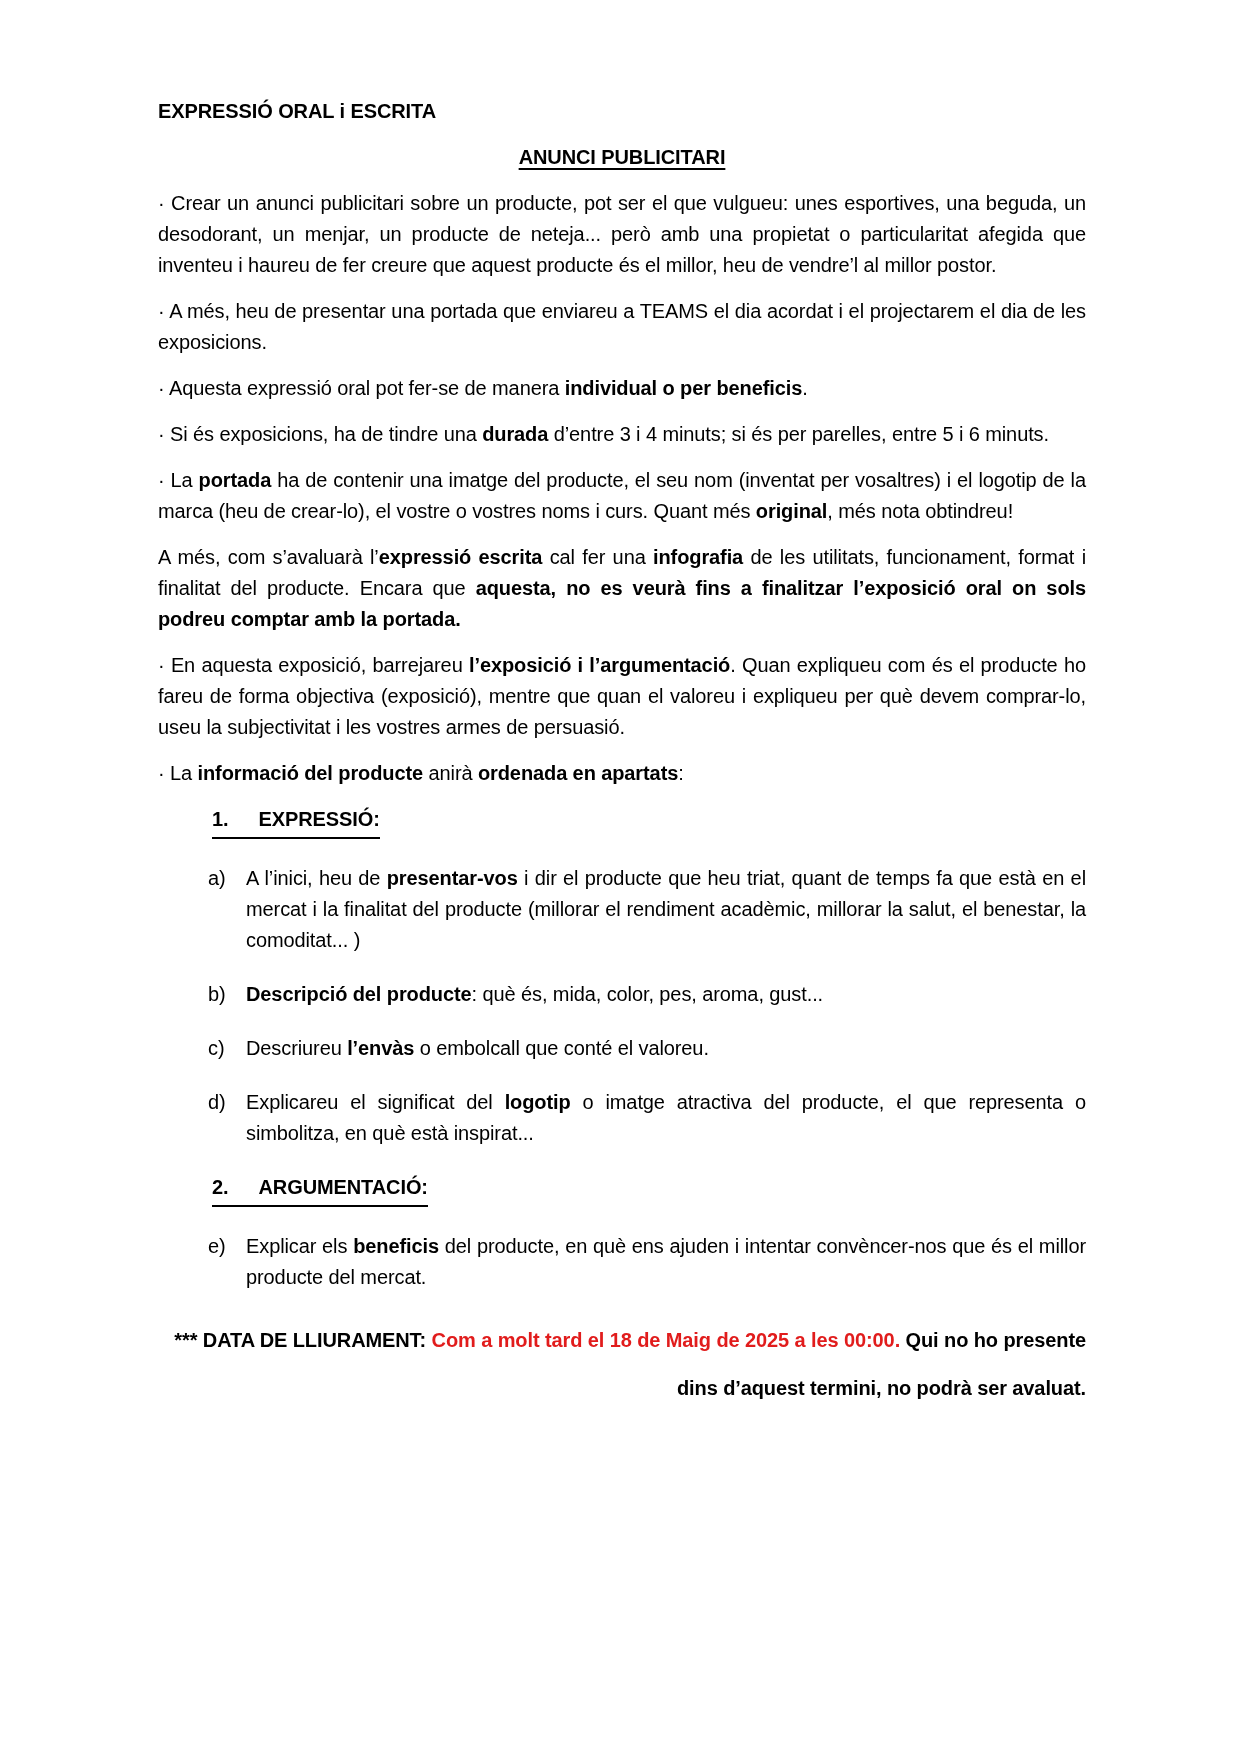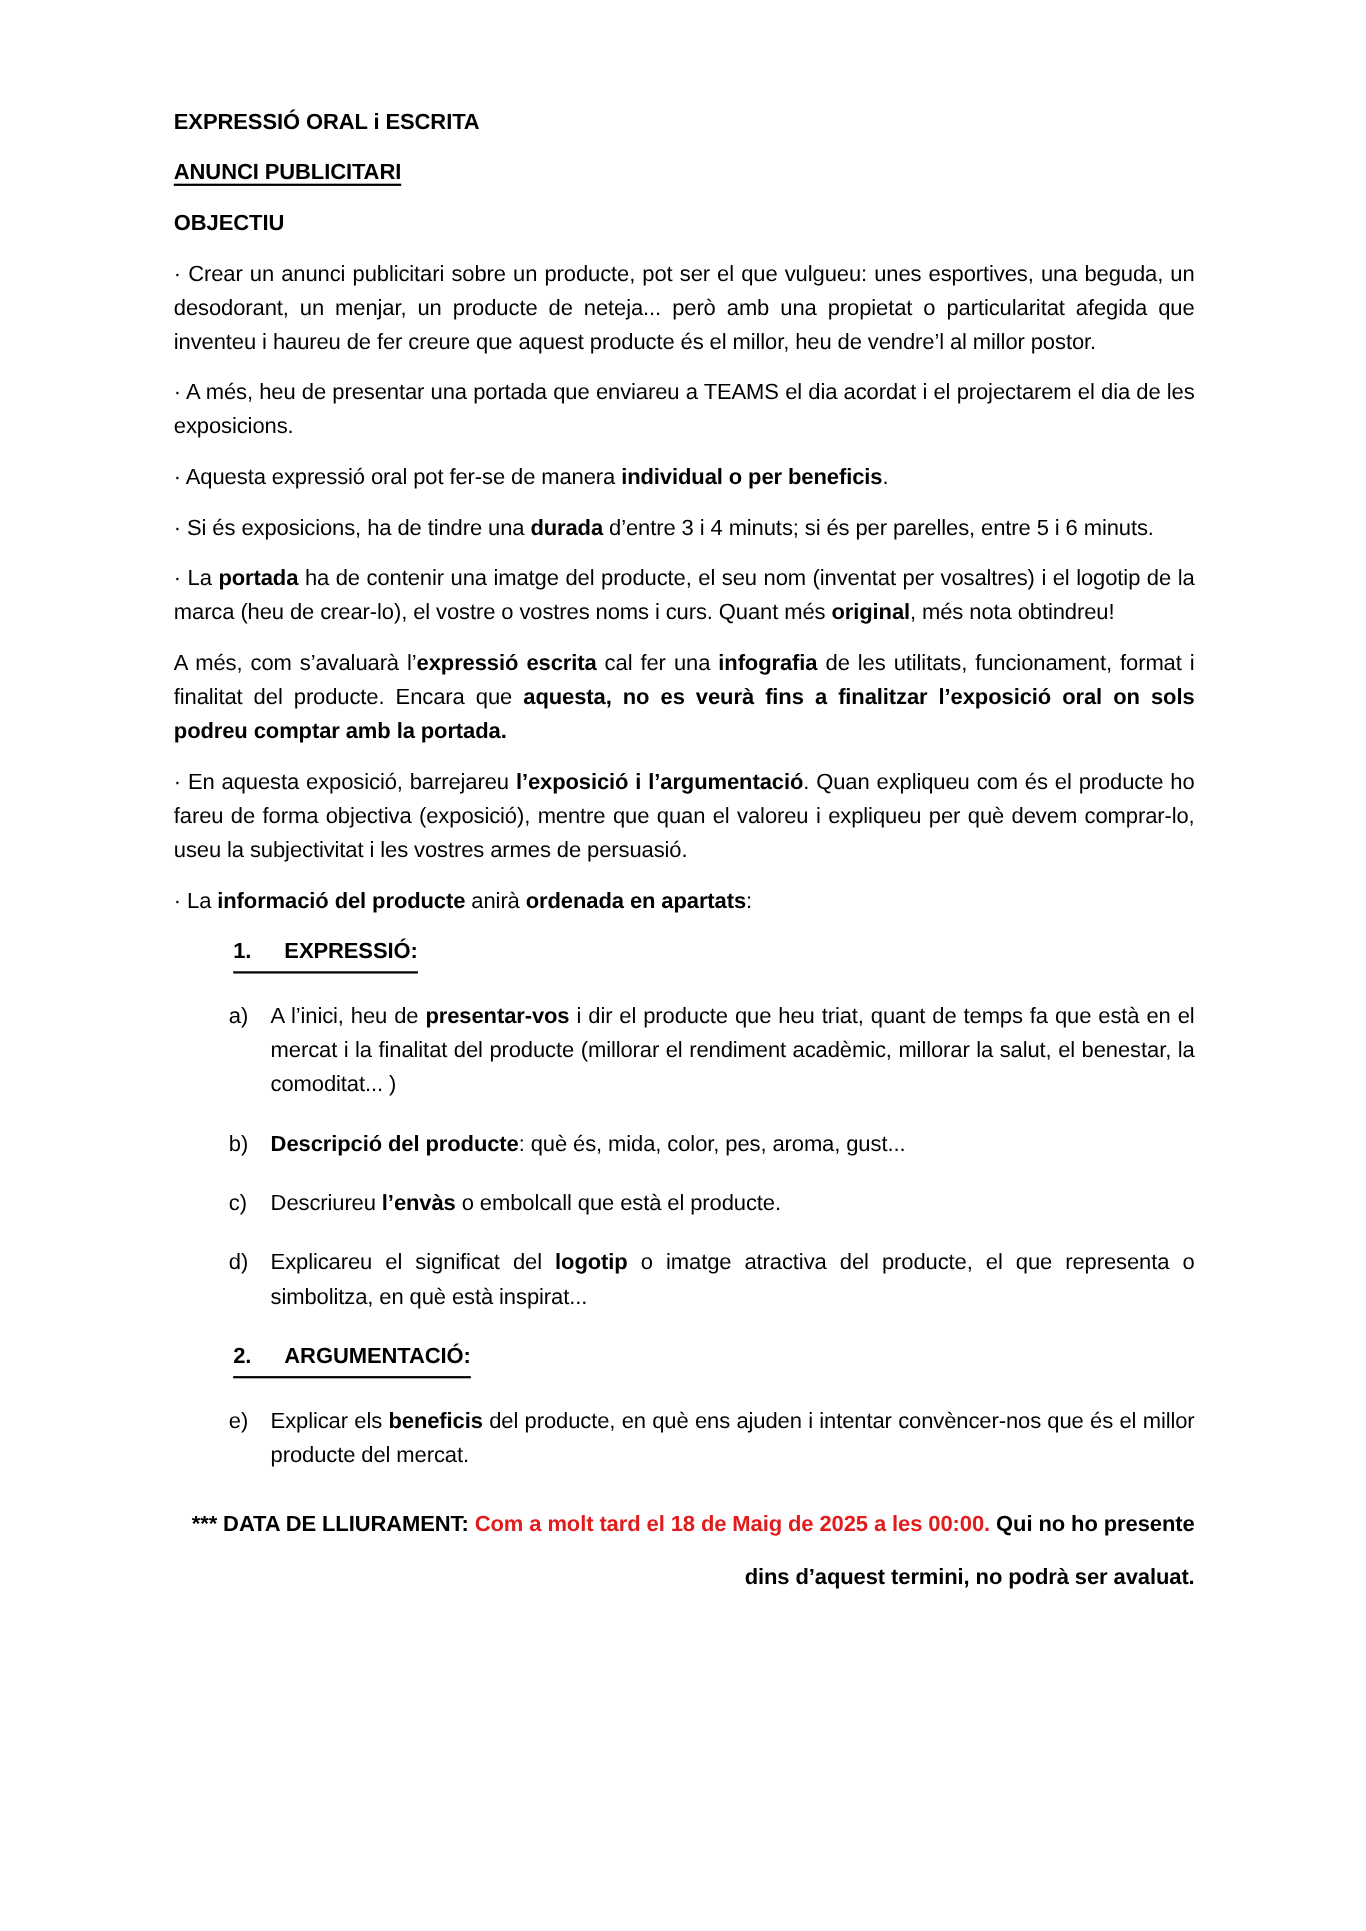--- a/index.html
+++ b/index.html
@@ -18,21 +18,21 @@
     font-family:"Liberation Sans","DejaVu Sans",sans-serif;
     font-size:20px;
     line-height:31px;
     letter-spacing:-0.1px;
     color:var(--text);
     padding:96px 156px 40px 158px;
   }
   .block{margin:0 0 15px 0;}
   .para{text-align:justify;}
   .h-left{font-weight:bold;}
-  .h-center{font-weight:bold;margin-top:2px;margin-bottom:15px;}
+  .h-center{font-weight:bold;text-align:center;margin-top:2px;margin-bottom:15px;}
   .h-center .underline, .underline{
     text-decoration:underline;
     text-decoration-thickness:2px;
     text-underline-offset:4px;
   }
   .bold{font-weight:bold;}
   .red{color:var(--red);}
   .list-h{
     font-weight:bold;
     padding-left:54px;
@@ -62,31 +62,30 @@
     text-align:right;
   }
 </style>
 </head>
 <body>
 
 <div class="page">
   <div id="doc-content">
       <div class="block h-left"><span class=" bold">EXPRESSIÓ ORAL i ESCRITA</span></div>
       <div class="block h-center"><span class=" bold underline">ANUNCI PUBLICITARI</span></div>
-      <div class="block h-left"><span class=" bold">OBJECTIU</span></div>
       <div class="block para"><span class="">· Crear un anunci publicitari sobre un producte, pot ser el que vulgueu: unes esportives, una beguda, un desodorant, un menjar, un producte de neteja... però amb una propietat o particularitat afegida que inventeu i haureu de fer creure que aquest producte és el millor, heu de vendre’l al millor postor.</span></div>
       <div class="block para"><span class="">· A més, heu de presentar una portada que enviareu a TEAMS  el dia acordat i el projectarem el dia de les exposicions.</span></div>
       <div class="block para"><span class="">· Aquesta expressió oral pot fer-se de manera </span><span class=" bold">individual o per beneficis</span><span class="">.</span></div>
       <div class="block para"><span class="">· Si és exposicions, ha de tindre una </span><span class=" bold">durada</span><span class=""> d’entre 3 i 4 minuts; si és per parelles, entre 5 i 6 minuts.</span></div>
       <div class="block para"><span class="">· La </span><span class=" bold">portada</span><span class=""> ha de contenir una imatge del producte, el seu nom (inventat per vosaltres) i el logotip de la marca (heu de crear-lo), el vostre o vostres noms i curs. Quant més </span><span class=" bold">original</span><span class="">, més nota obtindreu!</span></div>
       <div class="block para"><span class="">A més, com s’avaluarà l’</span><span class=" bold">expressió escrita</span><span class=""> cal fer una </span><span class=" bold">infografia</span><span class=""> de les utilitats, funcionament, format  i finalitat del producte. Encara que </span><span class=" bold">aquesta, no es veurà fins a finalitzar l’exposició oral on sols podreu comptar amb la portada.</span></div>
       <div class="block para"><span class="">· En aquesta exposició, barrejareu </span><span class=" bold">l’exposició i l’argumentació</span><span class="">. Quan expliqueu com és el producte ho fareu de forma objectiva (exposició), mentre que quan el valoreu i expliqueu per què devem comprar-lo, useu la subjectivitat i les vostres armes de persuasió.</span></div>
       <div class="block para"><span class="">· La </span><span class=" bold">informació del producte</span><span class=""> anirà </span><span class=" bold">ordenada en apartats</span><span class="">:</span></div>
       <div class="block list-h"><span class="uwrap"><span class="num">1.</span><span class="lbl">EXPRESSIÓ:</span></span></div>
       <div class="block list-item"><span class="marker">a)</span><span class="">A l’inici, heu de </span><span class=" bold">presentar-vos</span><span class=""> i dir el producte que heu triat, quant de temps fa que està en el mercat i la finalitat del producte (millorar el rendiment acadèmic, millorar la salut, el benestar, la comoditat... )</span></div>
       <div class="block list-item"><span class="marker">b)</span><span class=" bold">Descripció del producte</span><span class="">: què és, mida, color, pes, aroma, gust...</span></div>
-      <div class="block list-item"><span class="marker">c)</span><span class="">Descriureu </span><span class=" bold">l’envàs</span><span class=""> o embolcall que està el producte.</span></div>
+      <div class="block list-item"><span class="marker">c)</span><span class="">Descriureu </span><span class=" bold">l’envàs</span><span class=""> o embolcall que conté el valoreu.</span></div>
       <div class="block list-item"><span class="marker">d)</span><span class="">Explicareu el significat del </span><span class=" bold">logotip</span><span class=""> o imatge atractiva del producte, el que representa o simbolitza, en què està inspirat...</span></div>
       <div class="block list-h"><span class="uwrap"><span class="num">2.</span><span class="lbl">ARGUMENTACIÓ:</span></span></div>
       <div class="block list-item"><span class="marker">e)</span><span class="">Explicar els </span><span class=" bold">beneficis</span><span class=""> del producte, en què ens ajuden i intentar convèncer-nos que és el millor producte del mercat.</span></div>
       <div class="block final"><span class=" bold">*** DATA DE LLIURAMENT: </span><span class=" bold red">Com a molt tard el 18 de Maig de 2025 a les 00:00.</span><span class=" bold"> Qui no ho presente dins d’aquest termini, no podrà ser avaluat.</span></div>
     </div>
 </div>
 
 </body></html>

